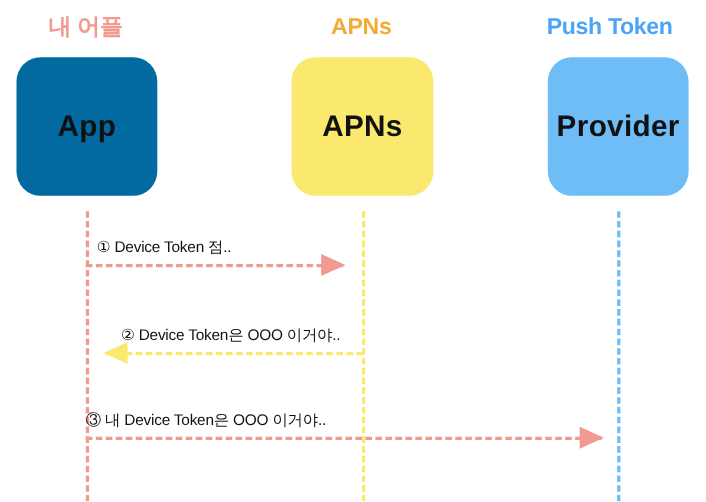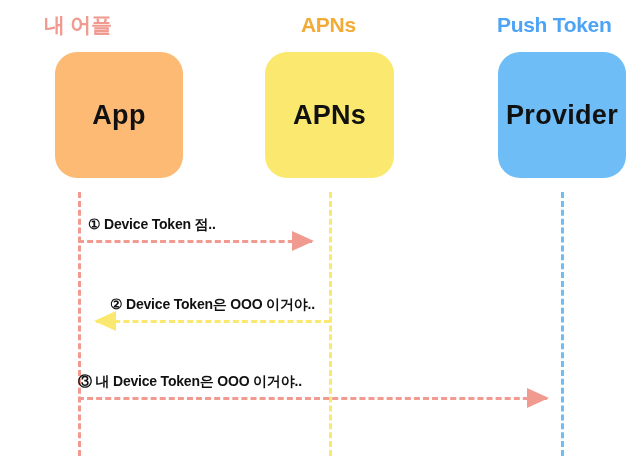--- a/index.html
+++ b/index.html
@@ -86,38 +86,38 @@
     left: -2px;
     border-top: 10px solid transparent;
     border-bottom: 10px solid transparent;
     border-right: 22px solid #FAE96E;
   }
 
   .msg-label {
     position: absolute;
     bottom: 9px;
     font-size: 14px;
-    font-weight: bold;
+    font-weight: normal;
     color: #111111;
     white-space: nowrap;
     letter-spacing: -0.2px;
     line-height: 1;
     text-align: center;
   }
 </style>
 </head>
 <body>
 
 <div id="canvas">
 
   <div class="actor-title" style="left:44px; top:14px; color:#F09A90;">내 어플</div>
   <div class="actor-title" style="left:301px; top:14px; color:#F2AB36;">APNs</div>
   <div class="actor-title" style="left:497px; top:14px; color:#4DA3F5;">Push Token</div>
 
-  <div class="actor-box" style="left:15px; top:52px; width:128px; height:126px; background:#fdba74;margin-left:40px;">
+  <div class="actor-box" style="left:15px; top:52px; width:128px; height:126px; background:#0369a1;">
     <span class="actor-box-label">App</span>
   </div>
 
   <div class="actor-box" style="left:265px; top:52px; width:129px; height:126px; background:#FAE96E;">
     <span class="actor-box-label">APNs</span>
   </div>
 
   <div class="actor-box" style="left:498px; top:52px; width:128px; height:126px; background:#6EBDF7;">
     <span class="actor-box-label">Provider</span>
   </div>

